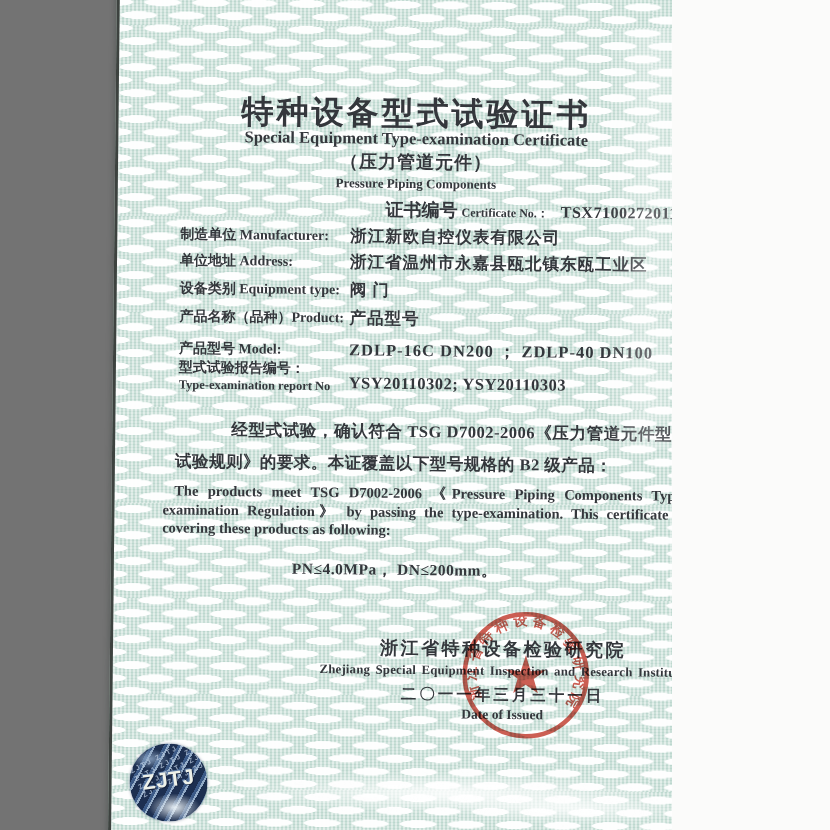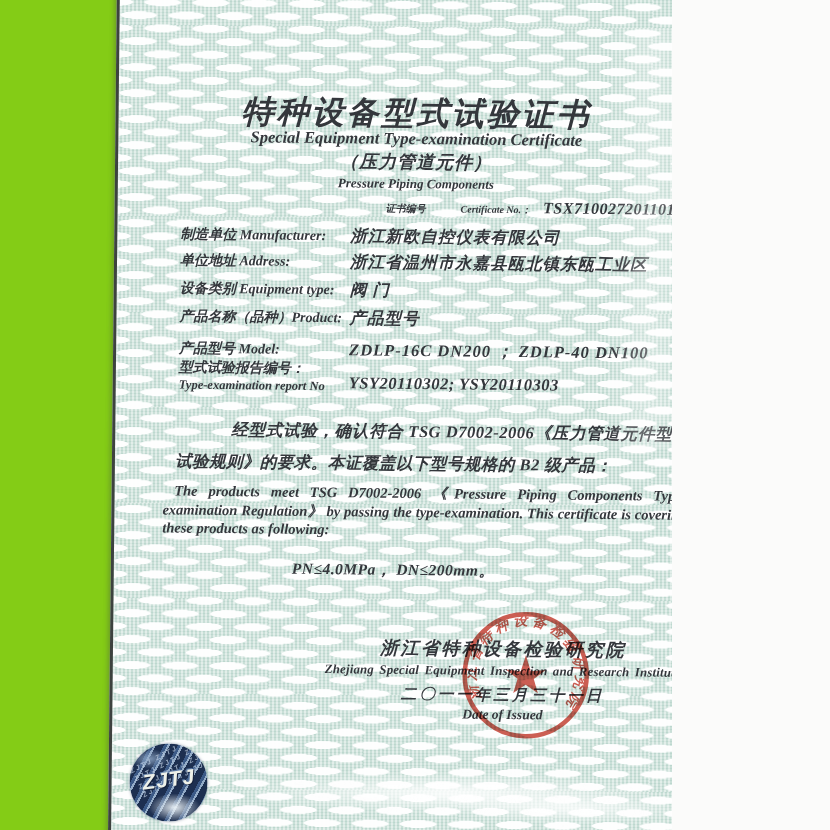--- a/index.html
+++ b/index.html
@@ -1,21 +1,21 @@
 <!DOCTYPE html>
 <html><head>
 <meta charset="utf-8">
 <style>
   html,body{margin:0;padding:0;}
   body{
     width:830px;height:830px;overflow:hidden;
     background:#fbfbfa;
     font-family:"Liberation Serif","DejaVu Serif",serif;
   }
-  .shot{position:relative;width:672px;height:830px;overflow:hidden;background:#84cc16;font-style:italic;}
+  .shot{position:relative;width:672px;height:830px;overflow:hidden;background:#737373;}
 
   
   .page{
     position:absolute;left:112px;top:-14px;width:596px;height:852px;
     transform:rotate(0.6deg);transform-origin:50% 55%;
     border-left:3px solid #3d423f;
     border-right:1px solid #77817c;
     border-bottom:3px solid #2e312f;
     box-shadow:-5px 0 5px -3px rgba(60,70,65,.35), 4px 0 4px -3px rgba(60,70,65,.2);
     background-color:#d3e5de;
@@ -29,22 +29,22 @@
     color:#34373c;
   }
   .page *{position:absolute;box-sizing:border-box;}
 
   
   .title-zh{left:0;top:106px;width:100%;text-align:center;font-size:32px;font-weight:bold;letter-spacing:3px;}
   .title-en{left:0;top:143px;width:100%;text-align:center;font-size:16.5px;font-weight:bold;}
   .sub-zh{left:0;top:164px;width:100%;text-align:center;font-size:18px;font-weight:bold;letter-spacing:1px;}
   .sub-en{left:0;top:190px;width:100%;text-align:center;font-size:13px;font-weight:bold;}
   .certno{left:268px;top:212px;width:330px;white-space:nowrap;}
-  .certno .zh{position:static;font-size:10px;font-weight:bold;}
-  .certno .en{position:static;font-size:10px;font-weight:bold;margin-left:31px;}
+  .certno .zh{position:static;font-size:18px;font-weight:bold;}
+  .certno .en{position:static;font-size:12px;font-weight:bold;}
   .certno .val{position:static;font-size:16px;font-weight:bold;letter-spacing:.5px;padding-left:8px;}
 
   
   .frow{left:0;top:0;width:100%;height:24px;}
   .frow .lbl{left:63px;top:0;font-size:14px;font-weight:bold;white-space:nowrap;}
   .frow .val{left:233px;top:-2px;font-size:16.5px;font-weight:bold;letter-spacing:1px;white-space:nowrap;}
   .r1{top:242px;} .r2{top:268px;} .r3{top:296px;} .r4{top:324px;} .r5{top:356px;}
   .rep{top:375px;height:42px;}
   .rep .lbl1{left:63px;top:0;font-size:14px;font-weight:bold;}
   .rep .lbl2{left:63px;top:19px;font-size:12.5px;font-weight:bold;}

